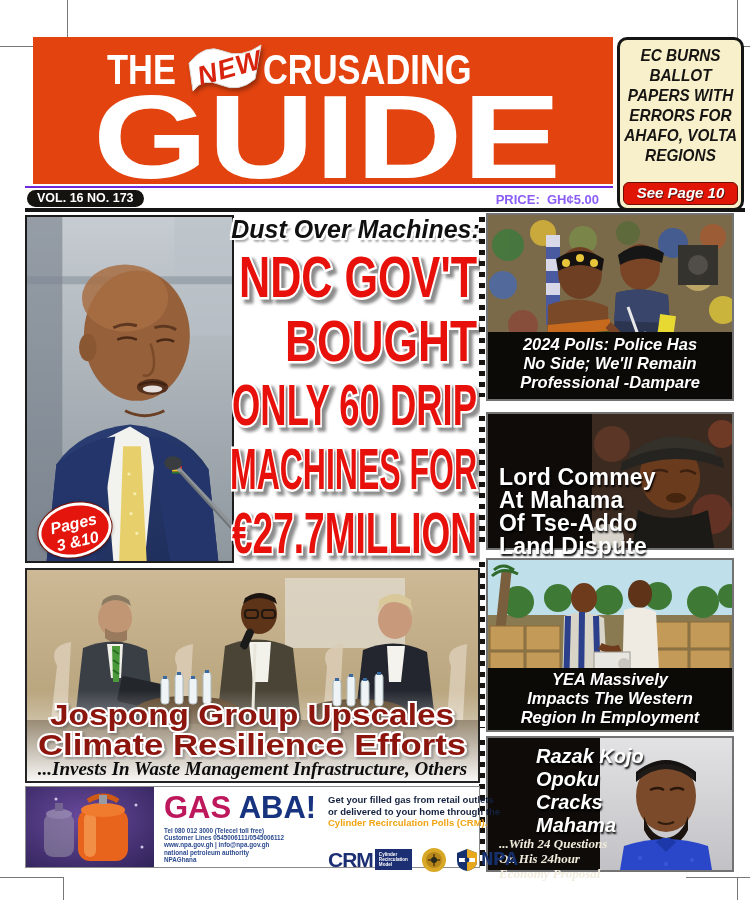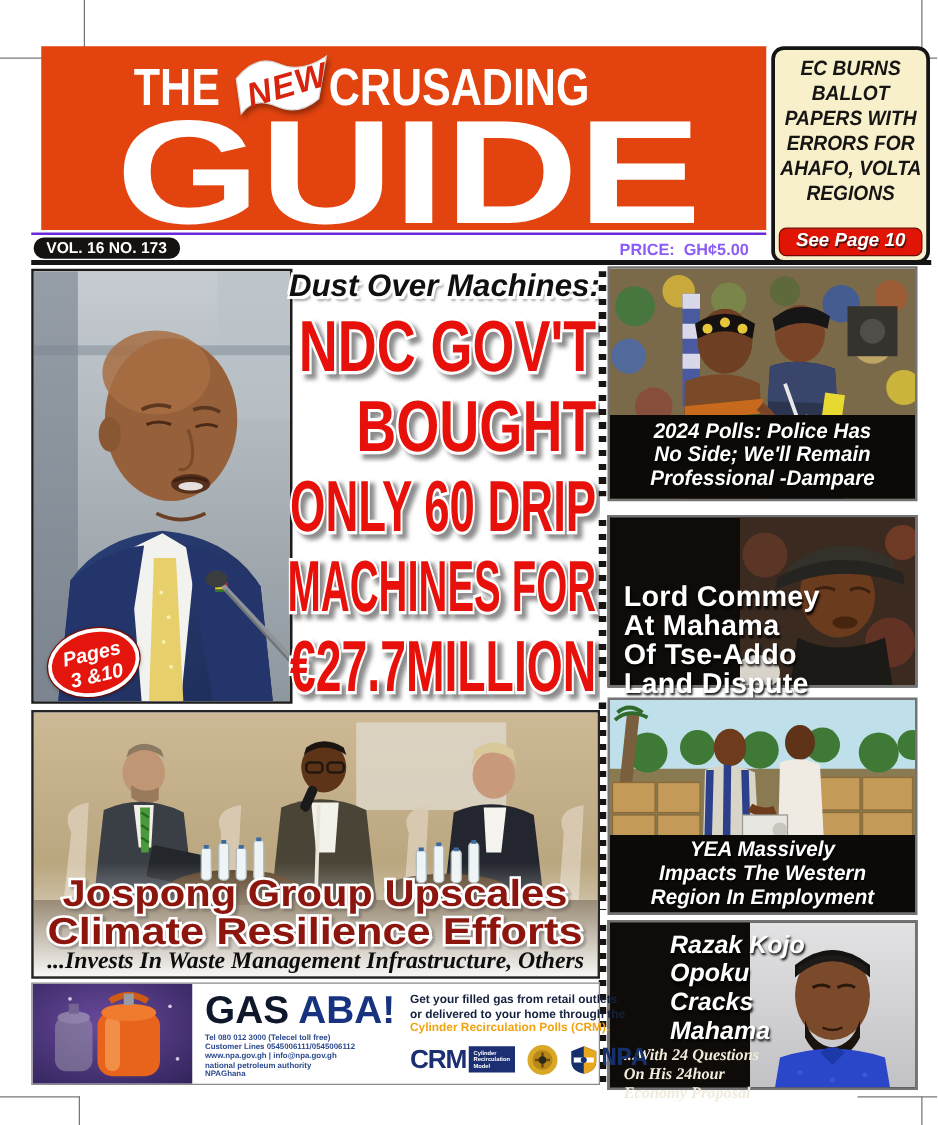--- a/index.html
+++ b/index.html
@@ -74,27 +74,27 @@
   .jos-head{position:absolute;left:0;top:130px;}
   .jos-sub{position:absolute;left:0;right:0;top:188px;text-align:center;color:#0d0d0d;
         font-family:"Liberation Serif",serif;font-weight:bold;font-style:italic;font-size:19px;white-space:nowrap;}
 
   
   .gasad{position:absolute;left:25px;top:786px;width:455px;height:82px;border:1px solid #8a8a8a;
         box-sizing:border-box;background:#fff;display:flex;}
   .gas-left{flex:0 0 128px;position:relative;}
   .gas-mid{flex:0 0 172px;padding:5px 0 0 10px;box-sizing:border-box;}
   .gas-title{font-weight:bold;font-size:31px;line-height:32px;letter-spacing:0;white-space:nowrap;}
-  .gas-title .g1{color:#0f172a;}
+  .gas-title .g1{color:#be185d;}
   .gas-title .g2{color:#17327e;}
   .gas-contacts{margin-top:3px;color:#2c4a8e;font-size:6.3px;font-weight:bold;line-height:7.2px;white-space:nowrap;}
   .gas-right{flex:1;padding:7px 4px 0 2px;box-sizing:border-box;}
   .gas-body{font-size:9.5px;font-weight:bold;color:#15223f;line-height:11.5px;white-space:nowrap;}
   .gas-body .hl{color:#f0a413;}
-  .logo-row{display:flex;align-items:center;gap:9px;margin-top:6px;}
+  .logo-row{display:flex;align-items:center;gap:9px;margin-top:18px;}
   .crm-wrap{display:flex;align-items:center;}
   .crm-txt{font-weight:bold;font-size:21px;color:#1b2f72;letter-spacing:-1px;}
   .crm-box{background:#1b2f72;color:#fff;font-size:4.6px;line-height:5.2px;padding:3px 4px;margin-left:2px;font-weight:bold;}
   .npa-wrap{display:flex;align-items:center;gap:3px;}
   .npa-txt{font-weight:bold;font-size:21px;color:#16306e;letter-spacing:-.5px;font-family:Liberation Mono, monospace;}
 </style>
 </head>
 <body>
 
 <div class="page">

